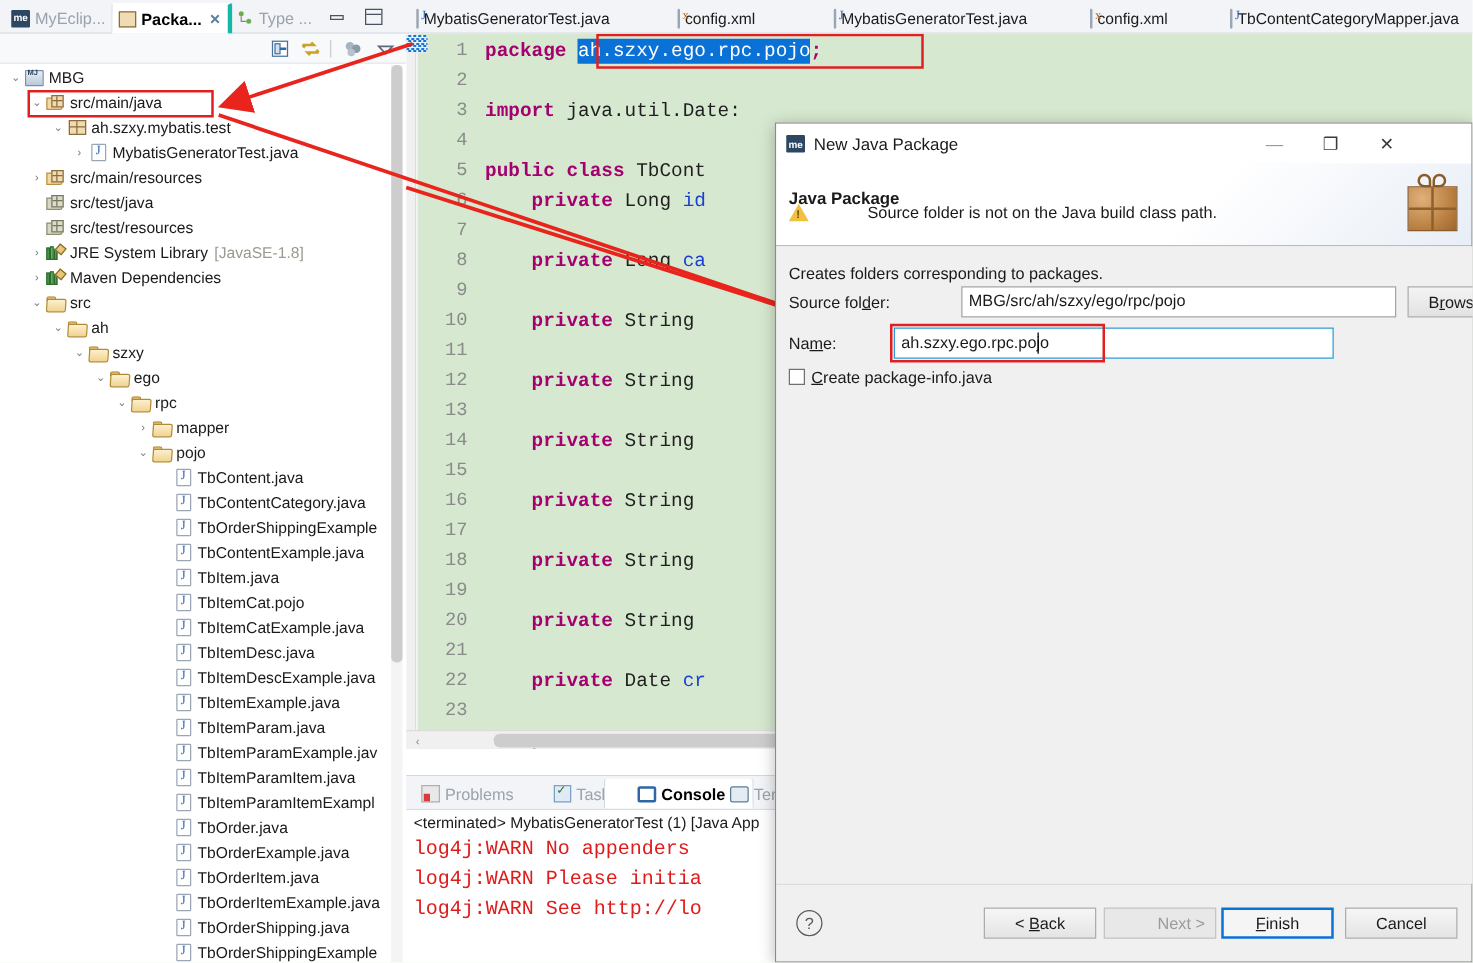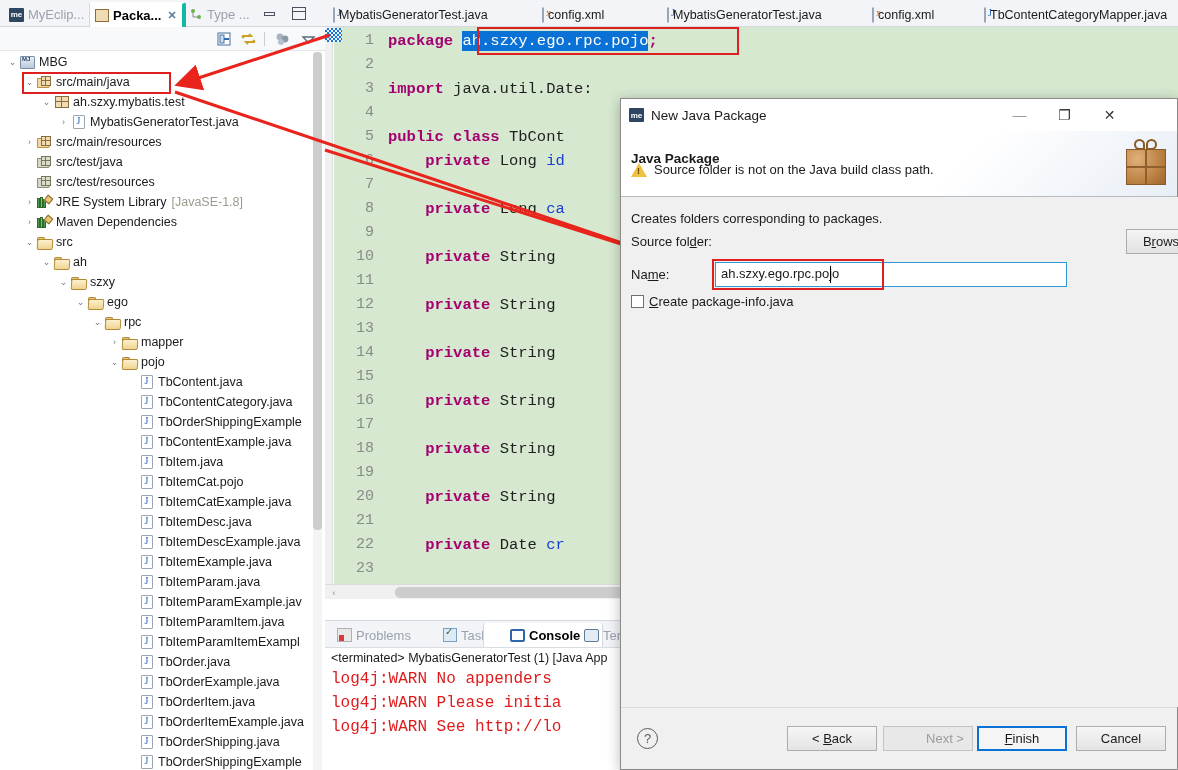--- a/index.html
+++ b/index.html
@@ -431,21 +431,21 @@
     background: linear-gradient(135deg,#ffffff 60%,#e8eef6 100%);
     border-bottom: 1px solid #b7bdc4;
   }
   #dlg-h-title {
     position: absolute; left: 10px; top: 8px;
     font-size: 13.5px; font-weight: bold; color: #1a1a1a; margin-top: 12px;
   }
   #dlg-warn-row {
     position: absolute; left: 10px; top: 31px;
     display: flex; align-items: center;
-    font-size: 13px; color: #1a1a1a;
+    font-size: 13px; color: #1a1a1a; gap: 40px;
   }
   .warn-tri {
     width: 0; height: 0;
     border-left: 8px solid transparent;
     border-right: 8px solid transparent;
     border-bottom: 14px solid #f0c040;
     position: relative; margin-right: 7px;
   }
   .warn-tri::after {
     content: "!"; position: absolute; left: -2px; top: 3px;
@@ -1066,20 +1066,21 @@
         <span class="bow-l"></span>
           <span class="bow-r"></span>
         <span class="gift-box"></span>
       </div>
     </div>
 
     <div id="dlg-body">
       <div id="dlg-desc">Creates folders corresponding to packages.</div>
 
       <span class="dlg-label" style="left:10px;top:37px;">Source fol<span class="u">d</span>er:</span>
+      <div class="dlg-input" id="src-input">MBG/src/ah/szxy/ego/rpc/pojo</div>
       <div class="dlg-btn" style="left:505px;top:32px;width:88px;height:25px;">
         <span>B<span class="u">r</span>owse...</span>
       </div>
 
       <span class="dlg-label" style="left:10px;top:70px;">Na<span class="u">m</span>e:</span>
       <div class="dlg-input" id="name-input">ah.szxy.ego.rpc.pojo</div>
       <div id="name-caret"></div>
       <div id="redbox-name"></div>
 
       <div id="chk-row">

